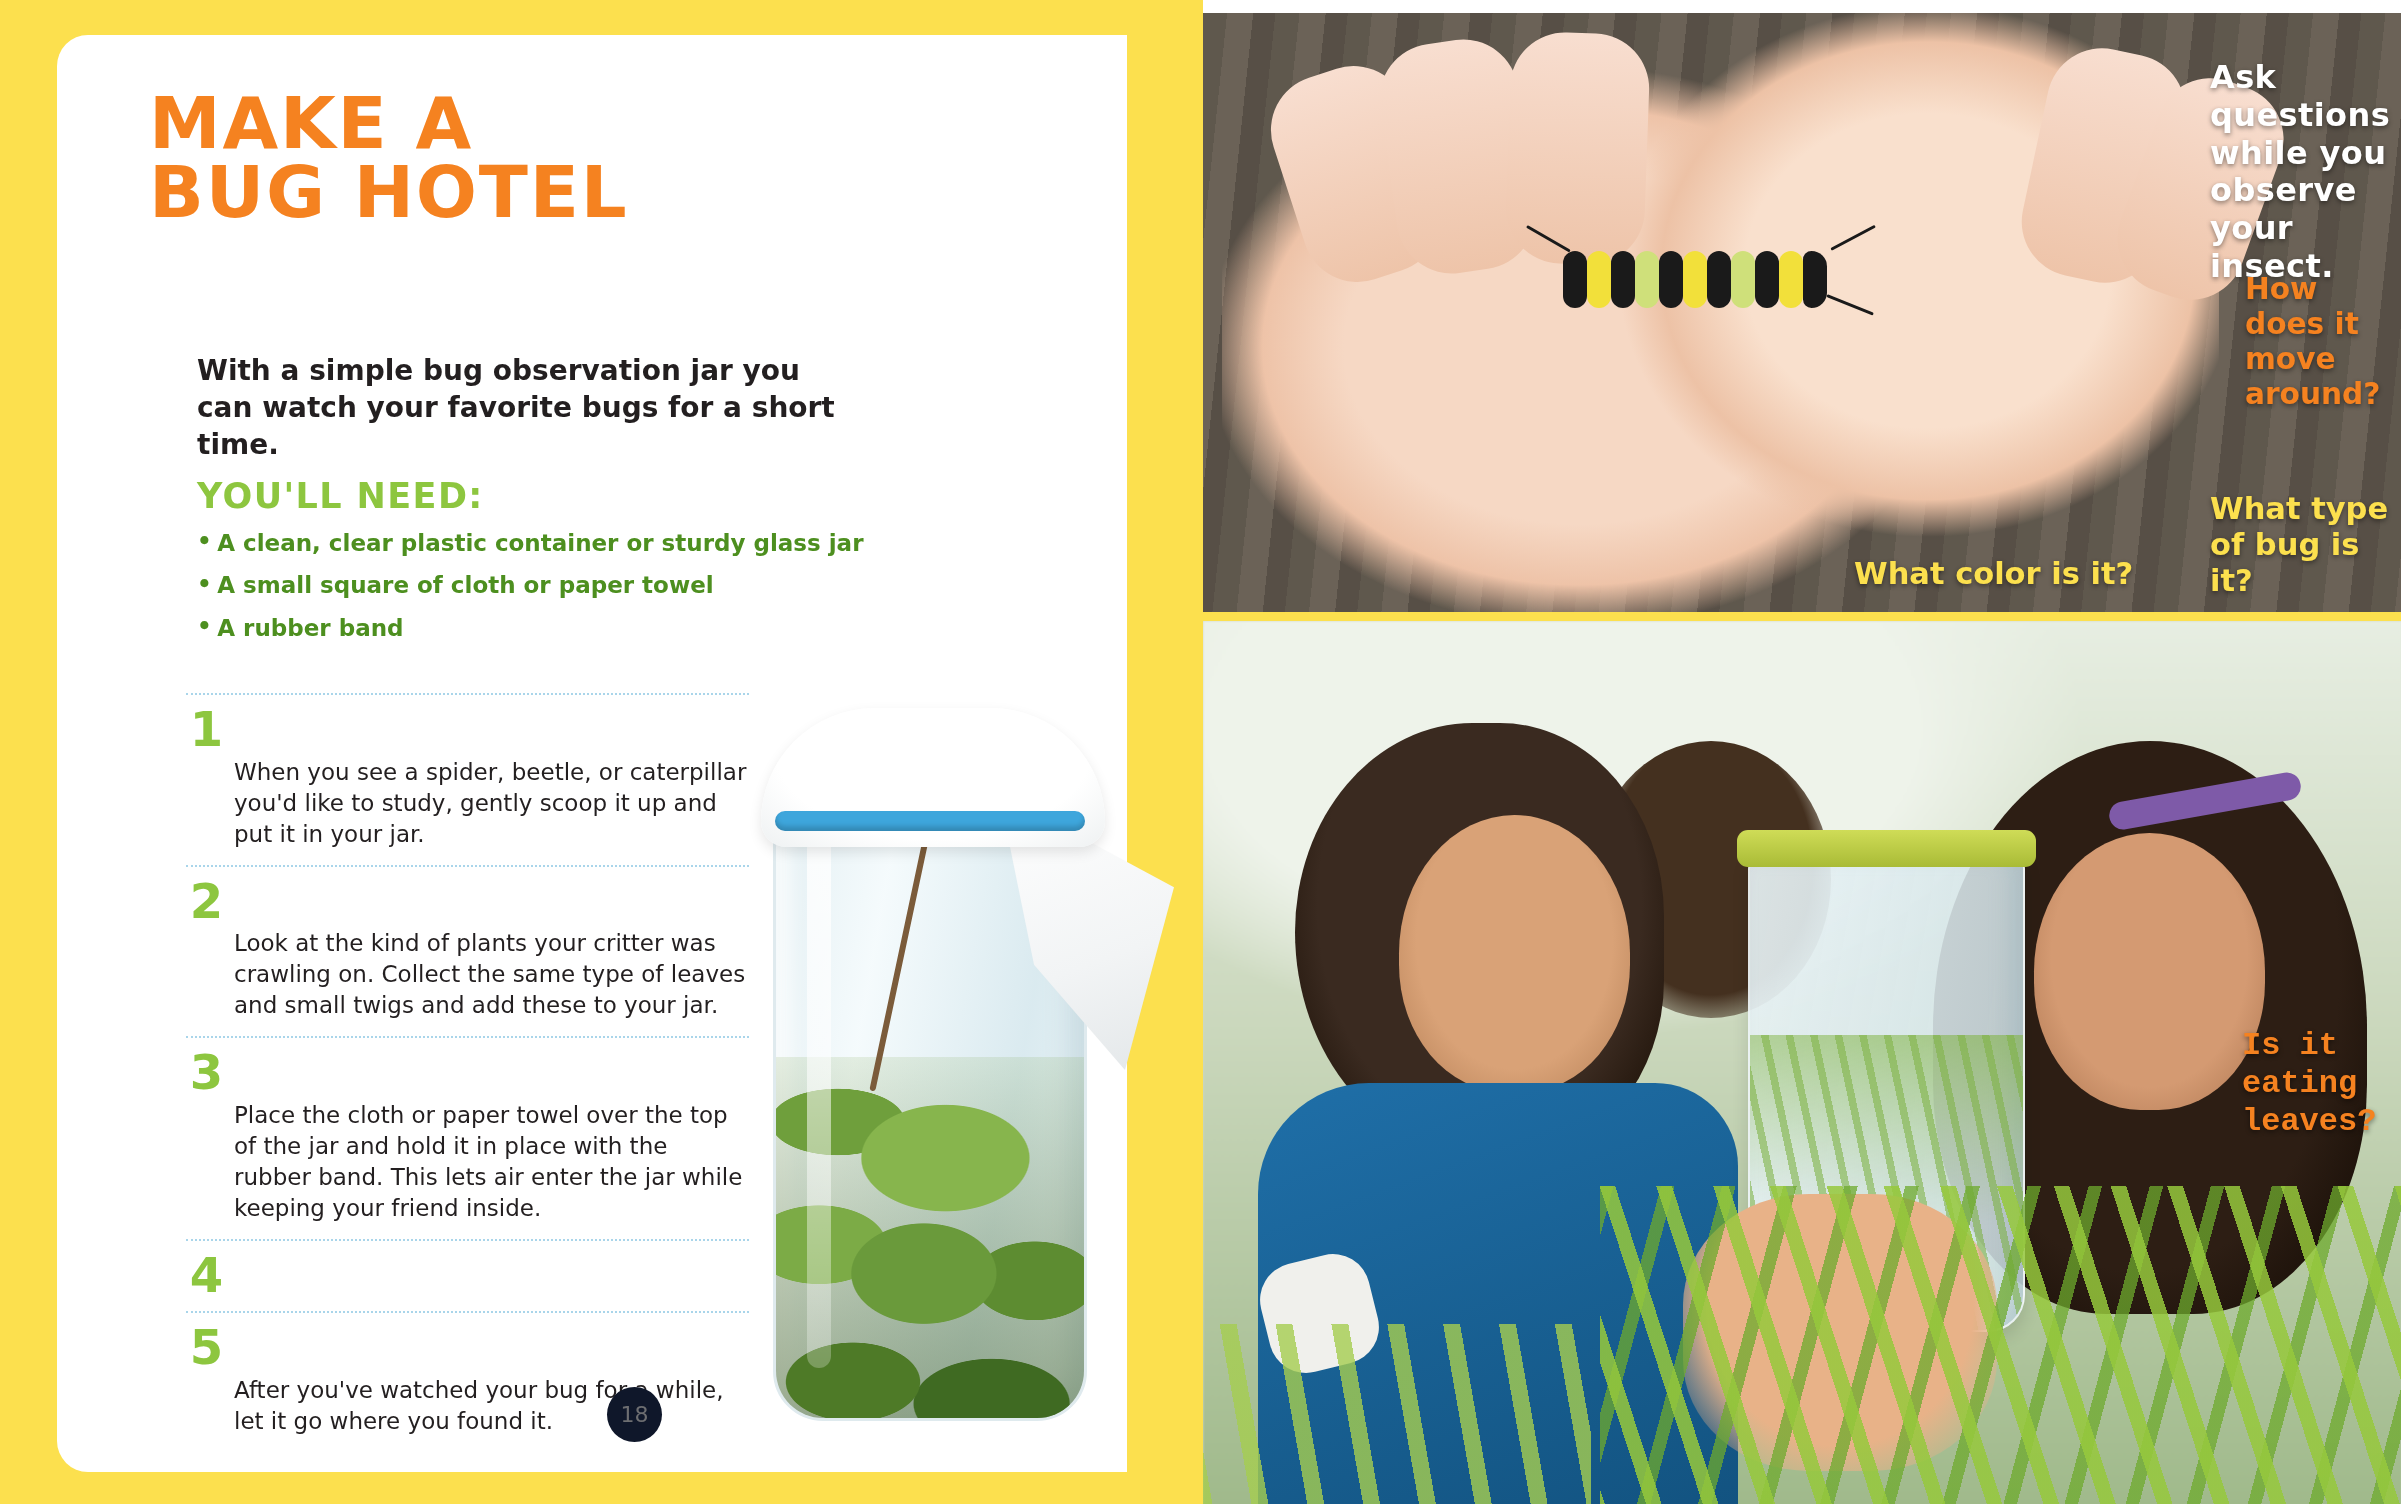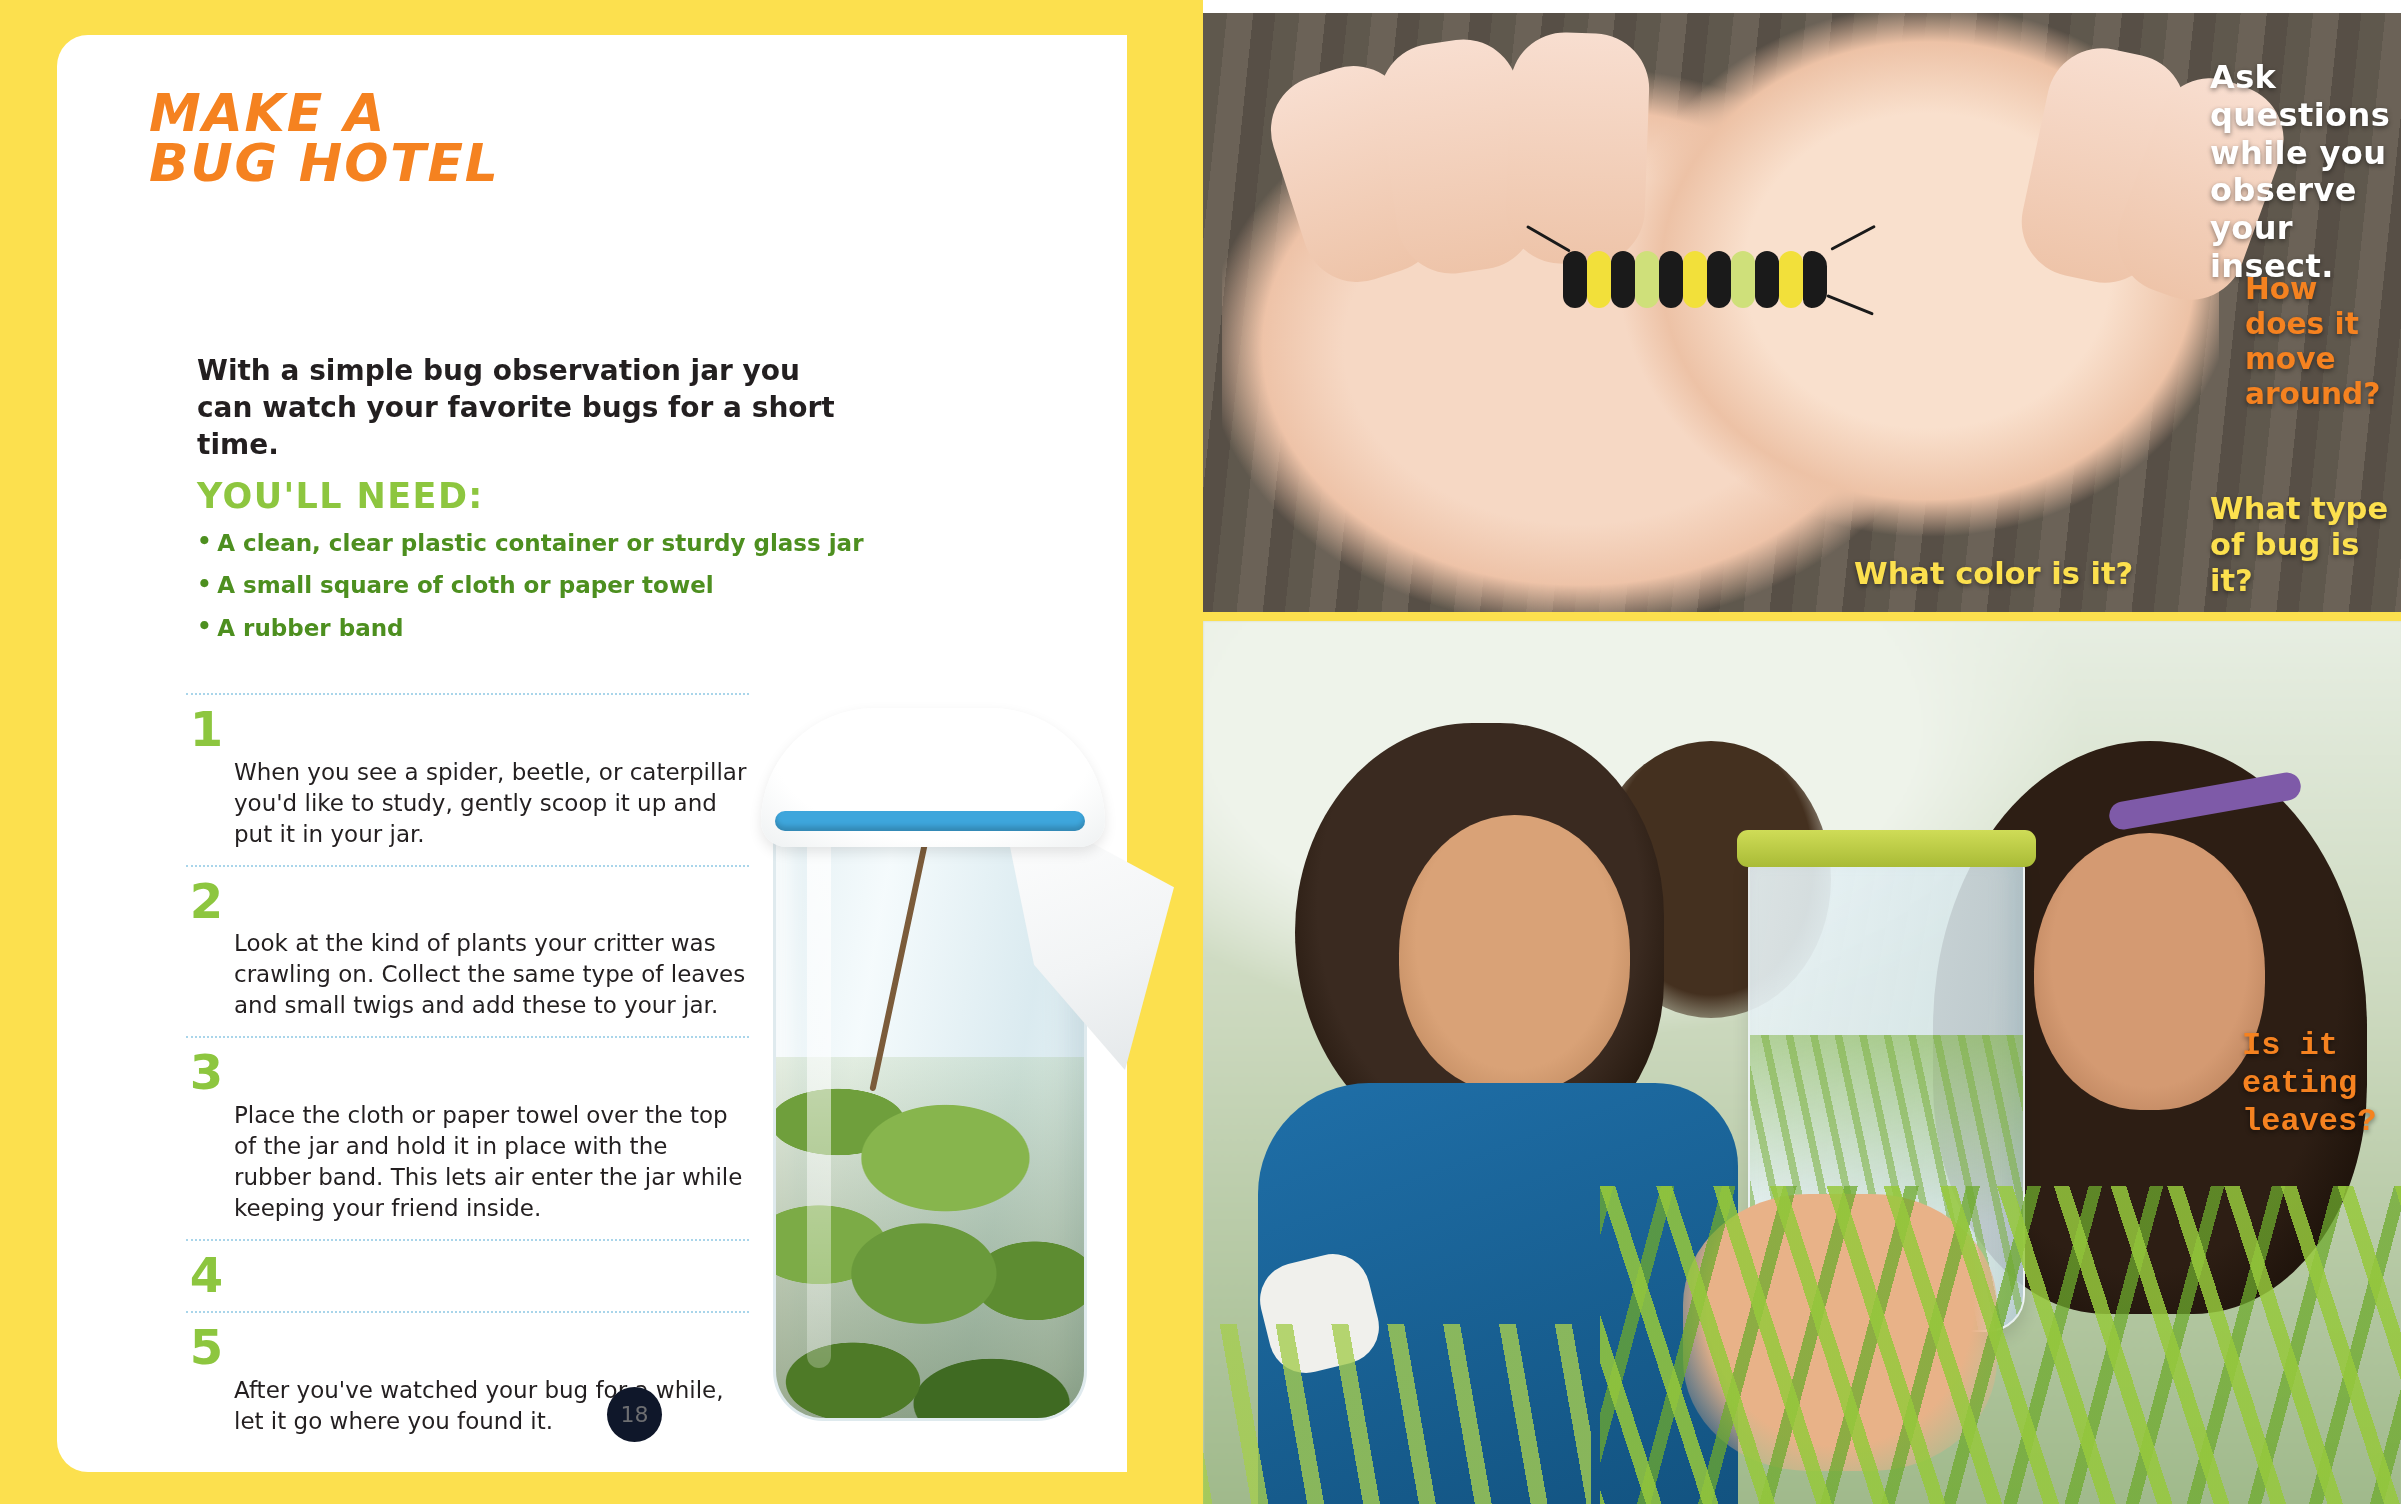--- a/index.html
+++ b/index.html
@@ -30,25 +30,24 @@
     border-radius: 31px 0 0 31px;
     overflow: visible;
   }
 
   .title {
     position: absolute;
     left: 92px; top: 54px;
     color: #f58220;
     font-family: "DejaVu Sans", sans-serif;
     font-weight: 700;
-    font-size: 52px;
+    font-size: 72px;
     line-height: 0.96;
     letter-spacing: 1.8px;
     text-transform: uppercase;
-    font-style: italic;
   }
   .title span { display: block; }
 
   .intro {
     position: absolute;
     left: 140px; top: 318px;
     width: 647px;
     color: #231f20;
     font-size: 28px;
     line-height: 1.32;

